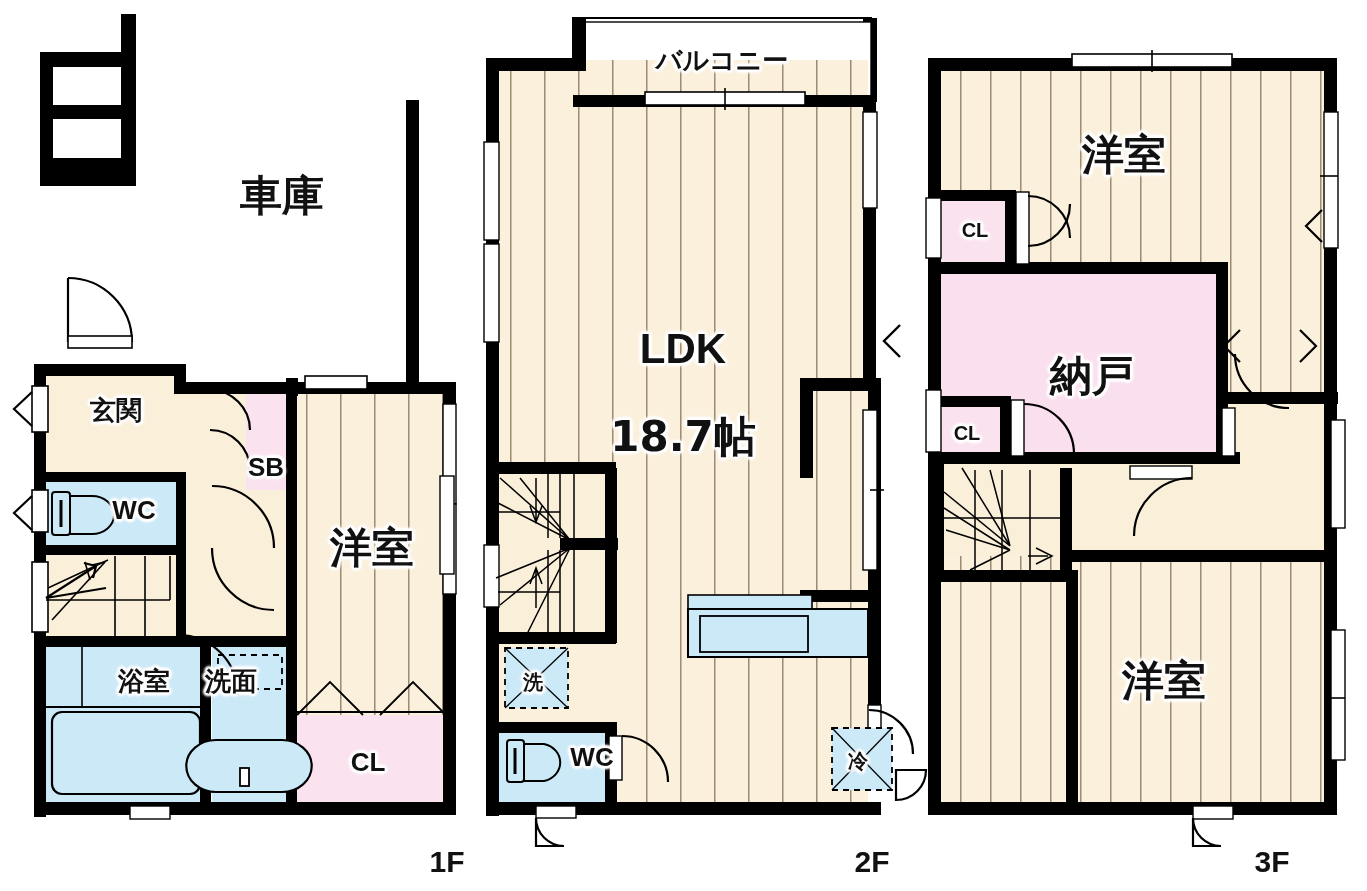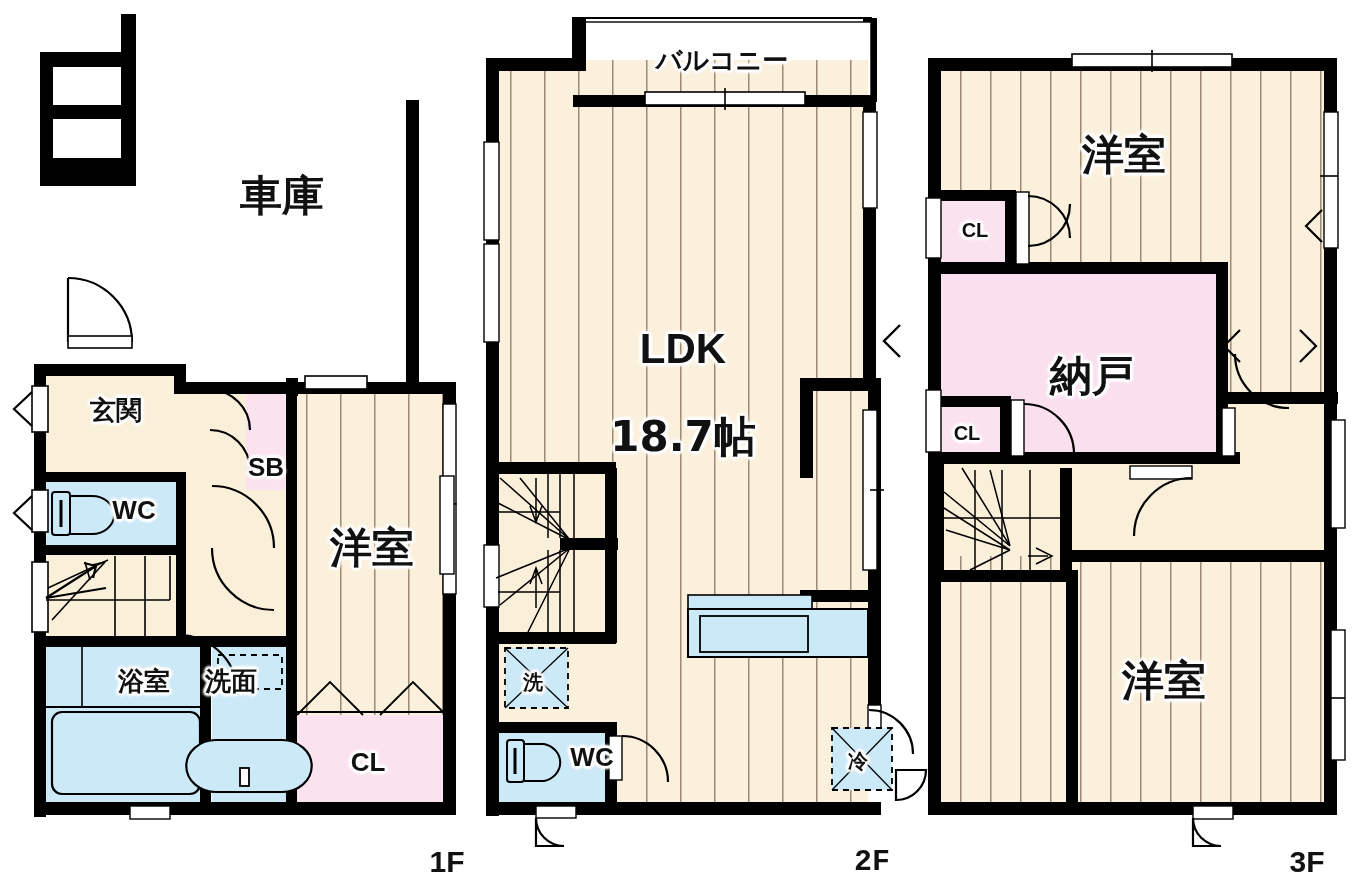--- a/index.html
+++ b/index.html
@@ -398,15 +398,15 @@
     <div class="rlabel sm latin" style="left: 592px; top: 758px;">WC</div>
     <div class="rlabel xs" style="left: 858px; top: 761px;">冷</div>
     <div class="rlabel med" style="left: 1124px; top: 155px;">洋室</div>
     <div class="rlabel xs latin" style="left: 975px; top: 230px;">CL</div>
     <div class="rlabel med" style="left: 1092px; top: 376px;">納戸</div>
     <div class="rlabel xs latin" style="left: 967px; top: 433px;">CL</div>
     <div class="rlabel med" style="left: 1164px; top: 681px;">洋室</div>
   </div>
 <div id="floorlabels">
     <div class="floor-label" style="left: 417px; top: 862px; transform: translate(-50%, -50%); margin-left: 30px;">1F</div>
-    <div class="floor-label" style="left: 872px; top: 862px; transform: translate(-50%, -50%); font-family: Liberation Mono, monospace;">2F</div>
-    <div class="floor-label" style="left: 1307px; top: 862px; transform: translate(-50%, -50%);">3F</div>
+    <div class="floor-label" style="left: 872px; top: 862px; transform: translate(-50%, -50%);">2F</div>
+    <div class="floor-label" style="left: 1272px; top: 862px; transform: translate(-50%, -50%);">3F</div>
   </div>
 
 </body></html>

